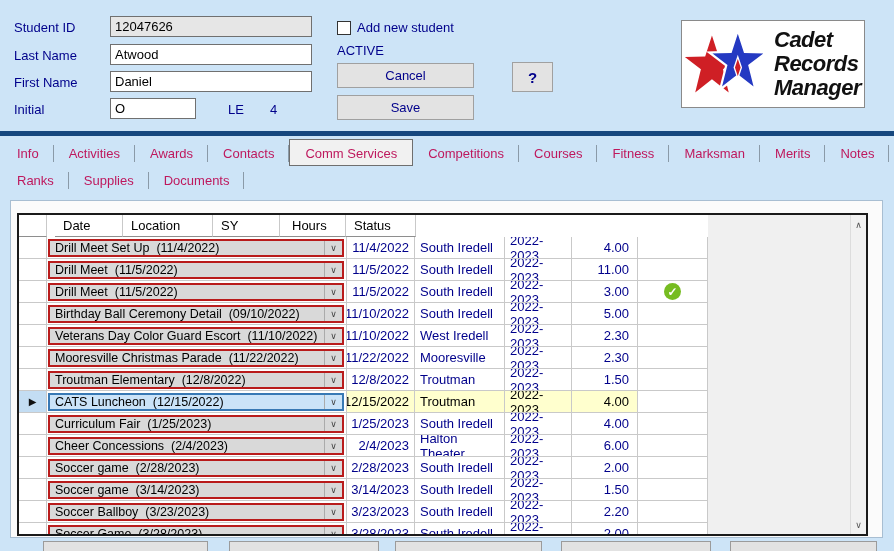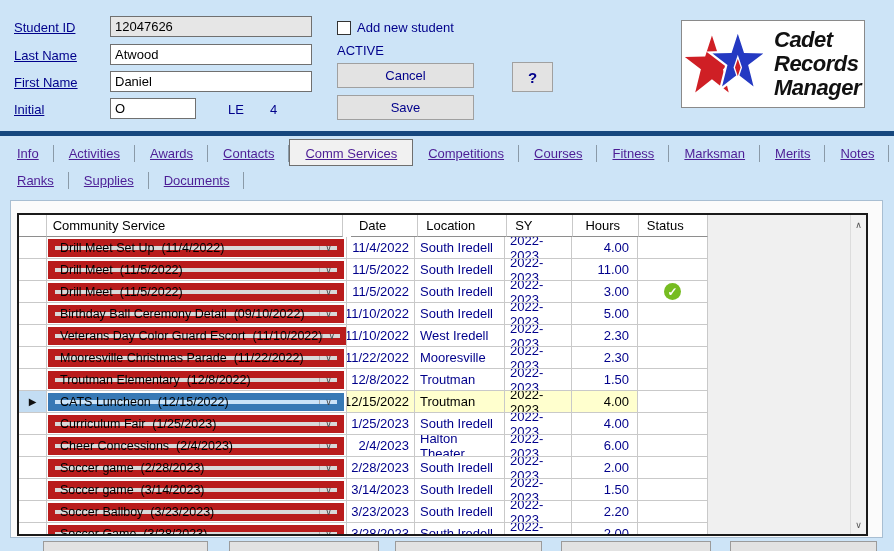--- a/index.html
+++ b/index.html
@@ -8,21 +8,21 @@
     width:894px;height:551px;
     overflow:hidden;
     background:#cde4f7;
     font-family:"Liberation Sans", sans-serif;
     font-size:13px;
   }
   .abs{position:absolute;}
   .navy{color:#00008b;}
 
   
-  .fld-label{position:absolute;left:14px;color:#00008b;font-size:13px;text-decoration:underline;}
+  .fld-label{position:absolute;left:14px;color:#00008b;font-size:13px;}
   .fld{
     position:absolute;left:110px;width:196px;height:19px;
     background:#ffffff;border:1px solid #707070;
     font-size:13px;color:#000;display:flex;align-items:center;
     padding-left:4px;box-sizing:content-box;
   }
   .fld.readonly{background:#e6e6e6;}
   .fld.short{width:80px;}
 
   .chk{
@@ -55,21 +55,21 @@
 
   
   .divider{position:absolute;left:0;top:131px;width:894px;height:5px;background:#16477e;}
 
   
   .tabrow{position:absolute;display:flex;height:25px;align-items:stretch;}
   .tabrow1{left:2px;top:141px;}
   .tabrow2{left:2px;top:168px;}
   .tab{
     position:relative;display:flex;align-items:center;
-    padding:0 15px;font-size:13px;color:#4c1d95;cursor:default;white-space:nowrap;text-decoration:underline;
+    padding:0 15px;font-size:13px;color:#be185d;cursor:default;white-space:nowrap;
   }
   .tab::after{
     content:"";position:absolute;right:0;top:4px;bottom:4px;width:1px;background:#8a9aa8;
   }
   .tab.selected{
     background:#f1f1f1;border:1px solid #6f6f6f;margin-top:-2px;
     padding-top:1px;
   }
   .tab.selected::after{display:none;}
 
@@ -104,21 +104,21 @@
   .w-sta{width:70px;justify-content:center;}
   .gheader .w-date{justify-content:flex-start;padding-left:8px;margin-left:8px;}
   .gheader .w-hrs{justify-content:flex-start;padding-left:12px;}
   .gheader .w-sta{justify-content:flex-start;padding-left:8px;}
   .gheader .w-svc{padding-left:6px;}
   .gheader .w-loc{padding-left:8px;}
   .gheader .w-sy{padding-left:8px;}
 
   .c.svc-cell{padding:1px 2px 1px 1px;}
   .combo{
-    flex:1;height:18px;background:#d9d9d9;border:7px solid #b91c1c;
+    flex:1;height:18px;background:#d9d9d9;border:2px solid #b91c1c;
     display:flex;align-items:center;box-sizing:border-box;color:#000;
     font-size:12.5px;cursor:default;
   }
   .combo .combo-label{flex:1;padding-left:5px;white-space:pre;overflow:hidden;}
   .combo .combo-arrow{
     width:17px;align-self:stretch;border-left:1px solid #ababab;
     display:flex;align-items:center;justify-content:center;
     color:#444;font-size:9px;
   }
   .grow.selected .c{background:#ffffce;color:#000;}
@@ -211,21 +211,20 @@
     <div class="tab">Ranks</div>
     <div class="tab">Supplies</div>
     <div class="tab">Documents</div>
   </div>
 
 <div class="panel"></div>
 
 <div class="grid">
   <div class="gheader">
     <div class="hc w-sel"></div>
-    <div class="hc w-svc">Community Service</div>
     <div class="hc w-date">Date</div>
     <div class="hc w-loc">Location</div>
     <div class="hc w-sy">SY</div>
     <div class="hc w-hrs">Hours</div>
     <div class="hc w-sta">Status</div>
   </div>
   <div id="gridbody">
       <div class="grow">
         <div class="c w-sel"></div>
         <div class="c svc-cell w-svc">

